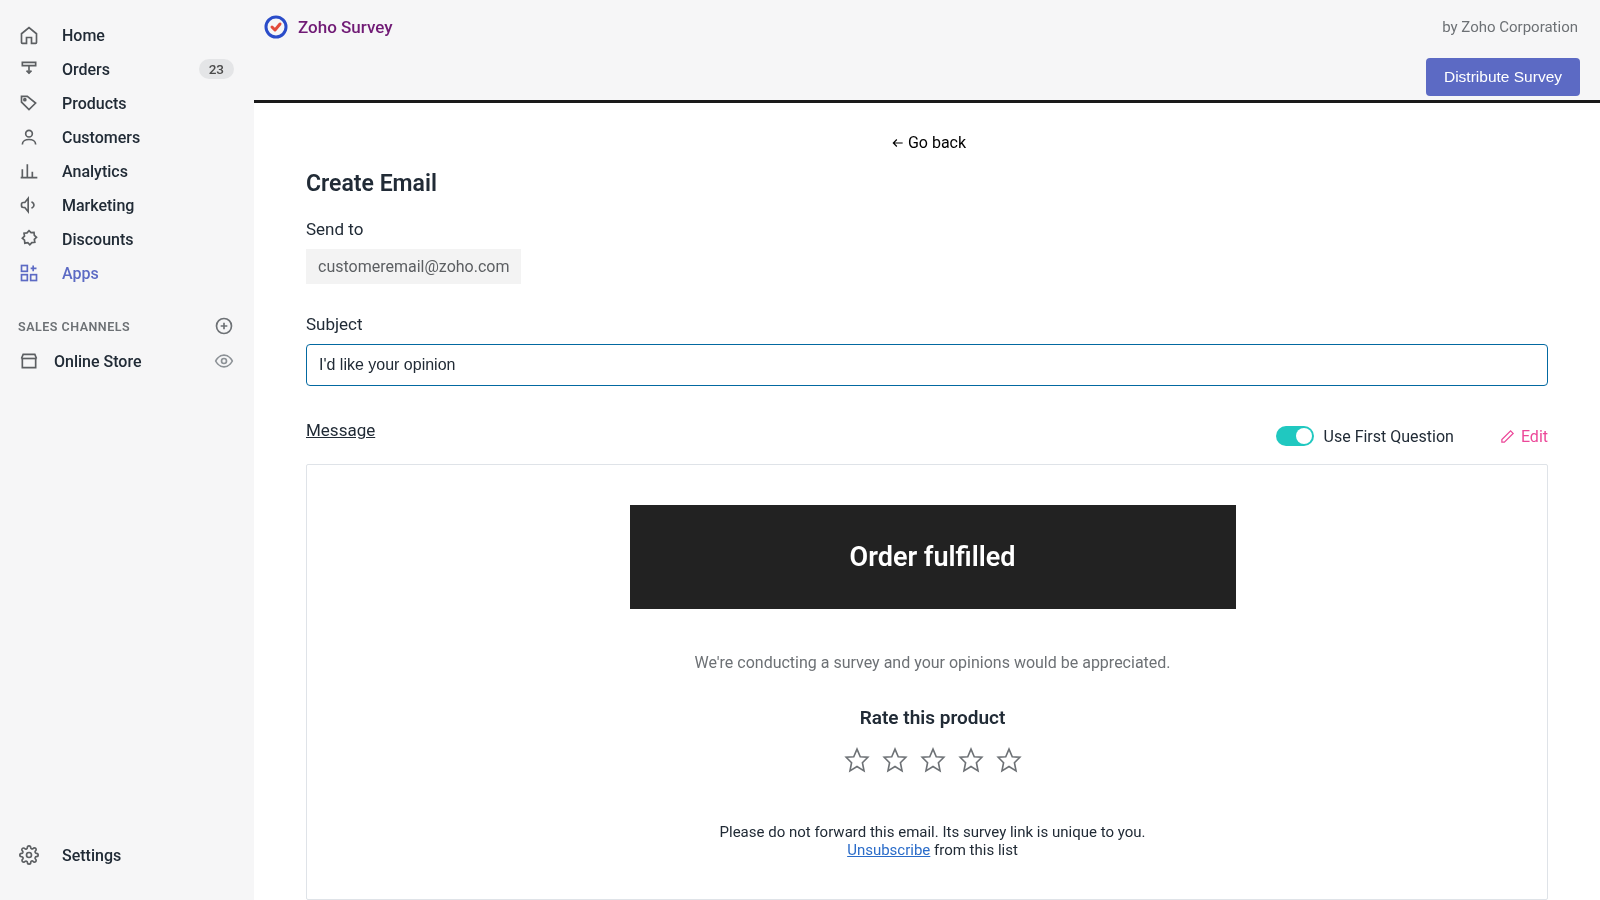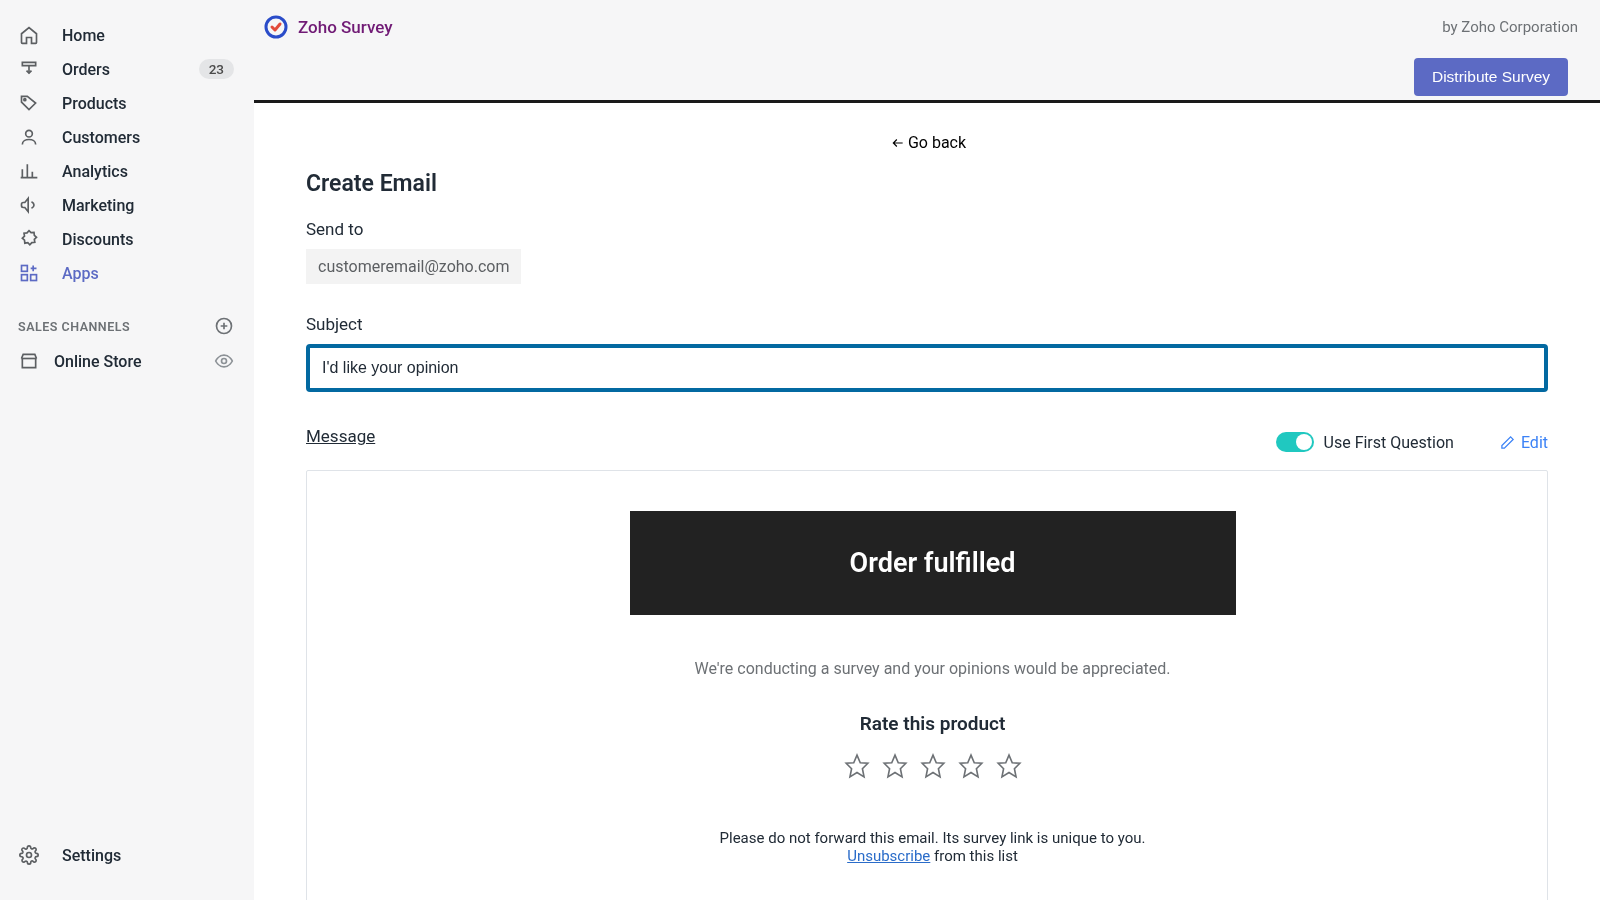--- a/index.html
+++ b/index.html
@@ -55,54 +55,54 @@
     .sidebar-section-header .plus-icon { color:#6d7175; cursor:pointer;}
     .sidebar-store-item { display:flex; align-items:center; padding:6px 20px 6px 18px; gap:14px; font-size:16px; font-weight:500; color:#212b36; cursor:pointer;}
     .sidebar-store-item .icon{width:22px;height:22px;display:flex;align-items:center;justify-content:center;color:#5c5f62;}
     .sidebar-store-item .eye-icon{margin-left:auto;color:#8c9196;cursor:pointer;}
     .sidebar-footer { margin-top:auto; padding-bottom:28px;}
     .main { flex:1; display:flex; flex-direction:column; background:#f6f6f7;}
     .topbar { height:53px; display:flex; align-items:center; padding:0 22px 0 10px;}
     .brand { display:flex; align-items:center; gap:10px; font-size:17px; font-weight:500; color:#701a75;}
     .brand-logo { width:24px; height:24px;}
     .byline { margin-left:auto; font-size:15px; color:#6d7175;}
-    .actionbar { height:50px; border-bottom:3px solid #1a1a1a; display:flex; align-items:center; justify-content:flex-end; padding-right:32px;}
+    .actionbar { height:50px; border-bottom:3px solid #1a1a1a; display:flex; align-items:center; justify-content:flex-end; padding-right:20px;}
     .distribute-btn {
       background:#5c6ac4;
       color:#fff;
       border:none;
       border-radius:4px;
       padding:10px 18px;
       font-size:15.5px;
       cursor:pointer;
       font-weight:400;
     }
     .content-wrap { flex:1; background:#fff; padding: 30px 52px; overflow:auto;}
     .go-back { display:flex; align-items:center; color:#000000; font-size:16px; cursor:pointer; margin-bottom:18px;justify-content:center;}
     .page-title { font-size:23px; font-weight:600; margin-bottom:22px;}
     .field-label { font-size:17px; color:#212b36; margin-bottom:10px; font-weight:400;}
     .email-chip { display:inline-block; background:#f3f3f3; color:#5c5f62; padding:8px 12px; font-size:16px; margin-bottom:30px;}
     .subject-input {
       width:100%;
-      border:4px solid #0369a1;
+      border:1px solid #0369a1;
       border-radius:4px;
       padding:11px 12px;
       font-size:16px;
       color:#212b36;
       margin-bottom:34px;
     }
     .message-row { display:flex; align-items:center; margin-bottom:12px;}
     .message-row .field-label { margin-bottom:12px;text-decoration:underline;}
     .toggle-wrap { margin-left:auto; display:flex; align-items:center; gap:10px;}
     .toggle {
       width:38px; height:20px; border-radius:10px; background:#20c8c0; position:relative; cursor:pointer;
     }
     .toggle::after{content:""; position:absolute; right:2px; top:2px; width:16px; height:16px; background:#fff; border-radius:50%;}
     .toggle-label{font-size:16px; color:#212b36;}
-    .edit-link{display:flex;align-items:center;gap:6px;font-size:16px;color:#3b82f6;cursor:pointer;margin-left:46px;}
+    .edit-link{display:flex;align-items:center;gap:6px;font-size:16px;color:#ec4899;cursor:pointer;margin-left:46px;}
     .preview-box { border:1px solid #dfe3e8; border-radius:2px; padding:40px 0 20px 11px;}
     .email-preview { width:606px; margin:0 auto; background:#fff;}
     .email-header { background:#222; color:#fff; text-align:center; padding:36px 0; font-size:27px; font-weight:600;}
     .email-body { padding:44px 30px 20px 30px; text-align:center;}
     .intro-text{color:#6d7175;font-size:16px;margin-bottom:34px;}
     .rate-title{font-size:19px;font-weight:600;color:#212b36;margin-bottom:18px;}
     .stars{display:flex;justify-content:center;gap:12px;margin-bottom:50px;}
     .star{cursor:pointer;}
     .footer-text{font-size:15px;color:#212b36;}
     .unsubscribe{color:#2a6cc9;text-decoration:underline;cursor:pointer;}

